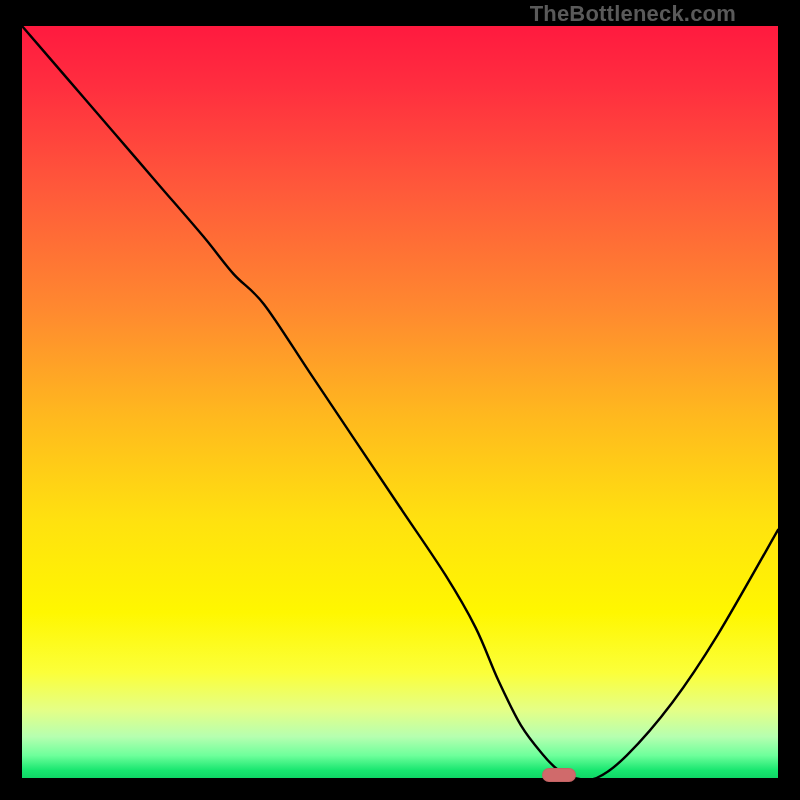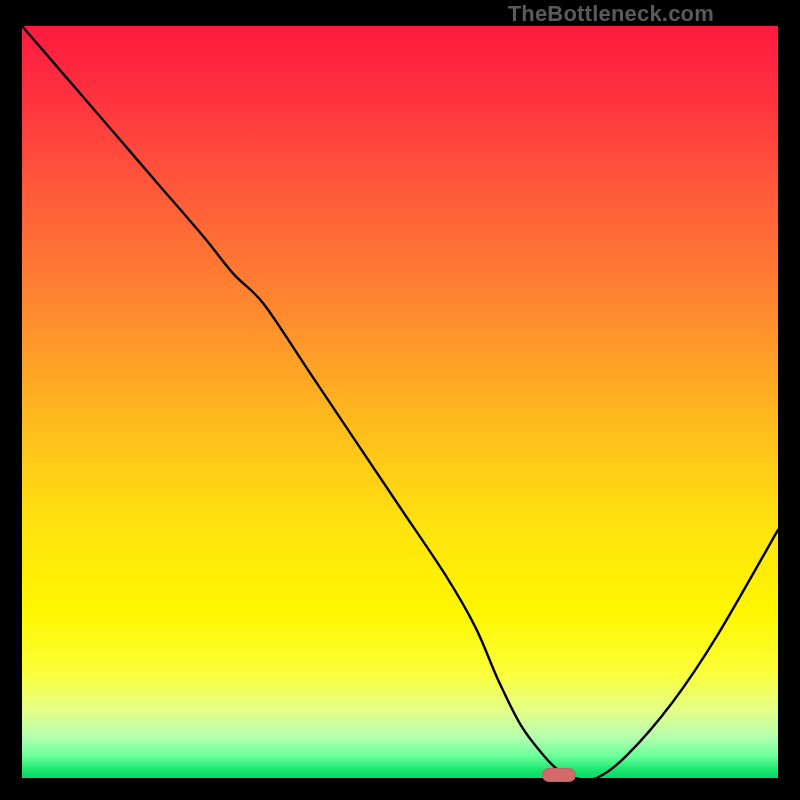--- a/index.html
+++ b/index.html
@@ -9,20 +9,21 @@
     height: 800px;
     background: #000;
     overflow: hidden;
     font-family: Arial, Helvetica, sans-serif;
   }
   .outer {
     position: relative;
     width: 720px;
     height: 800px;
     background: #000;
+    padding-left: 22px;
   }
   .watermark {
     position: absolute;
     top: 1px;
     right: 6px;
     color: #5a5a5a;
     font-size: 22px;
     font-weight: 600;
     letter-spacing: 0.2px;
     z-index: 5;

